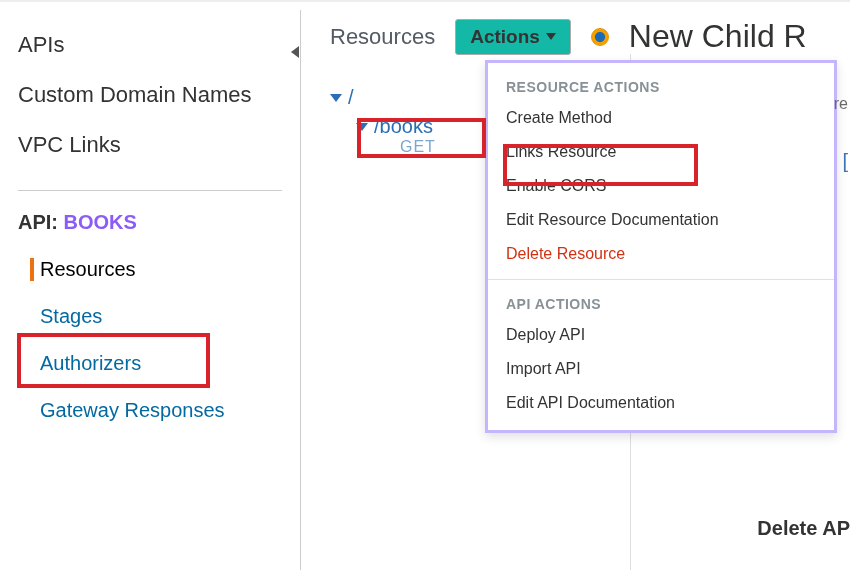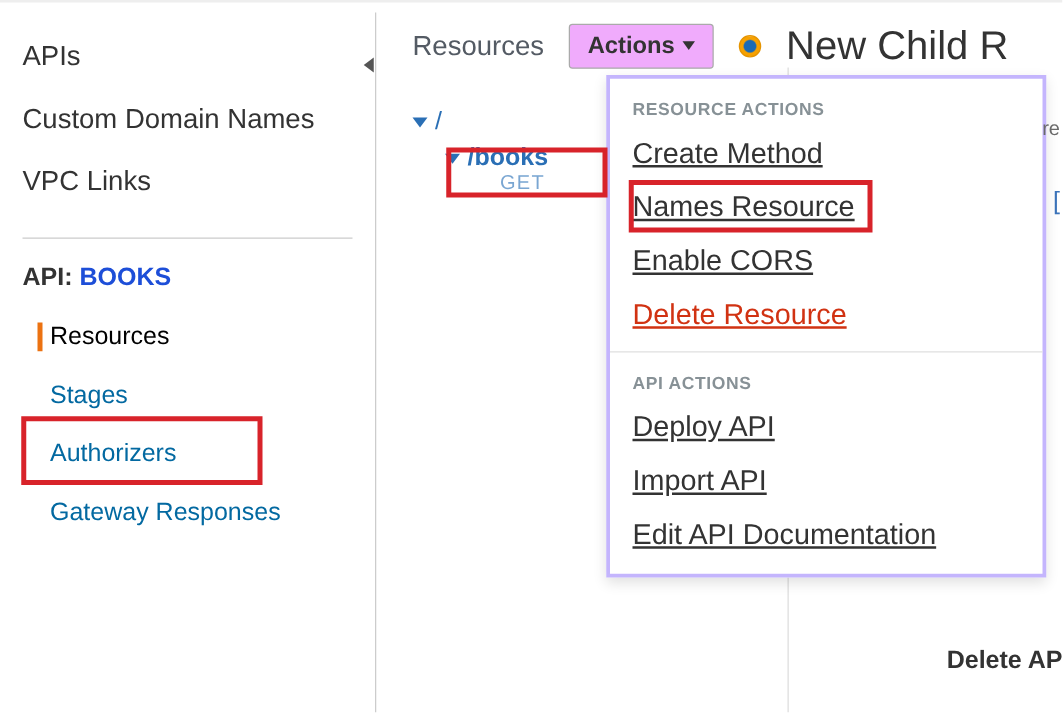--- a/index.html
+++ b/index.html
@@ -43,21 +43,21 @@
     border: none;
     border-top: 1px solid #ccc;
     margin: 20px 18px;
   }
   .api-label {
     padding: 0 18px 12px 18px;
     font-size: 20px;
     font-weight: 700;
     color: #333;
   }
-  .api-label .api-name { color: #1d4ed8; text-align: center; }
+  .api-label .api-name { color: #8b5cf6; text-align: center; }
   .api-sub a{
     display:block;
     padding: 12px 18px 12px 40px;
     font-size: 20px;
     color: #0369a1;
     text-decoration:none;
     cursor:pointer;
   }
   .api-sub .selected a{
     color:#000;
@@ -95,21 +95,21 @@
     left:330px; top:18px; right:0;
     display:flex;
     align-items:center;
     gap:20px;
   }
   .main-header .col-title{
     font-size:22px;
     color:#545b64;
   }
   .actions-btn{
-    background:#f0abfc;
+    background:#14b8a6;
     border:1px solid #aaa;
     border-radius:3px;
     padding:6px 14px;
     font-size:19px;
     color:#333;
     cursor:pointer;
     display:flex;
     align-items:center;
     gap:6px;
     font-weight:600;
@@ -142,21 +142,21 @@
     font-size:20px;
   }
   .tri{
     width:0;height:0;
     border-left:6px solid transparent;
     border-right:6px solid transparent;
     border-top:8px solid #2a6fb5;
     margin-right:2px;
   }
   .tree-root{ color:#2a6fb5; padding:6px 0;}
-  .tree-child{ color:#2a6fb5; font-weight:700; margin-left:26px;}
+  .tree-child{ color:#2a6fb5; font-weight:400; margin-left:26px;}
   .tree-method{
     color:#7aa6d2;
     font-size:16px;
     margin-left:70px;
     letter-spacing:1px;
   }
   .dropdown{
     position:absolute;
     left:485px;
     top:60px;
@@ -167,25 +167,24 @@
     padding:8px 0 10px 0;
   }
   .dd-section-label{
     font-size:14px;
     color:#879196;
     letter-spacing:0.5px;
     padding:8px 18px 6px 18px;
     font-weight:600;
   }
   .dd-item{
-    font-size:23px;
+    font-size:16px;
     color:#333;
     padding:8px 18px;
     cursor:pointer;
-    text-decoration:underline;
   }
   .dd-item.danger{ color:#d13212;}
   .dd-divider{
     border:none;border-top:1px solid #e0e0e0;
     margin:8px 0;
   }
   
   .hl{ position:absolute; border:4px solid #d8232a; pointer-events:none;}
   .hl1{ left:17px; top:333px; width:193px; height:55px;}
   .hl2{ left:357px; top:118px; width:129px; height:40px;}
@@ -275,22 +274,23 @@
     <span>/books</span>
   </div>
   <div class="tree-method">
     <span>GET</span>
   </div>
 </div>
 
 <div class="dropdown">
   <div class="dd-section-label">RESOURCE ACTIONS</div>
   <div class="dd-item">Create Method</div>
-  <div class="dd-item">Names Resource</div>
+  <div class="dd-item">Links Resource</div>
   <div class="dd-item">Enable CORS</div>
+  <div class="dd-item">Edit Resource Documentation</div>
   <div class="dd-item danger">Delete Resource</div>
   <hr class="dd-divider">
   <div class="dd-section-label">API ACTIONS</div>
   <div class="dd-item">Deploy API</div>
   <div class="dd-item">Import API</div>
   <div class="dd-item">Edit API Documentation</div>
 </div>
 
 <div class="enable-ghost">Delete AP</div>
 <div class="right-edge-c">re</div>

